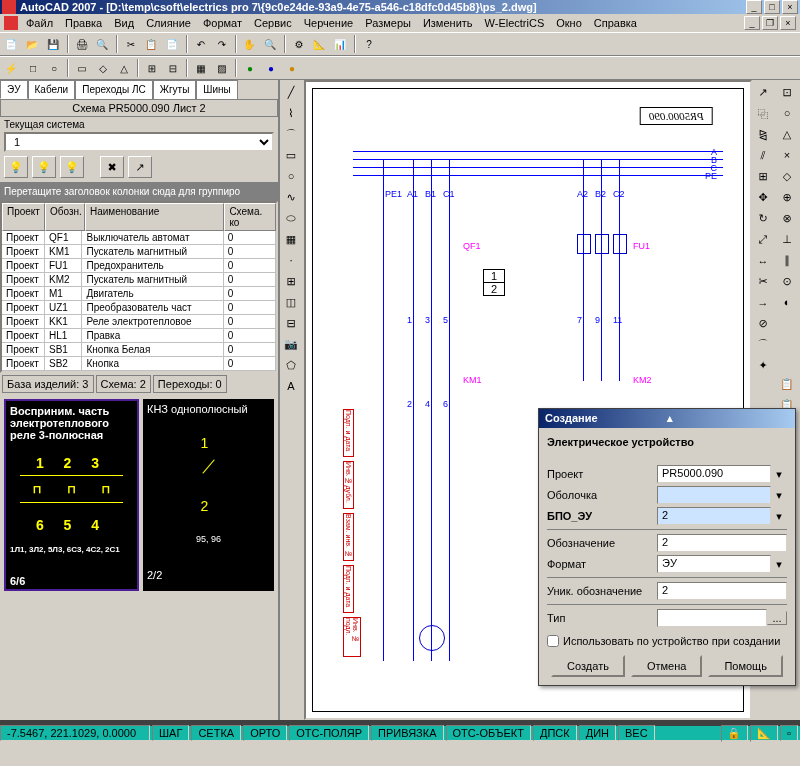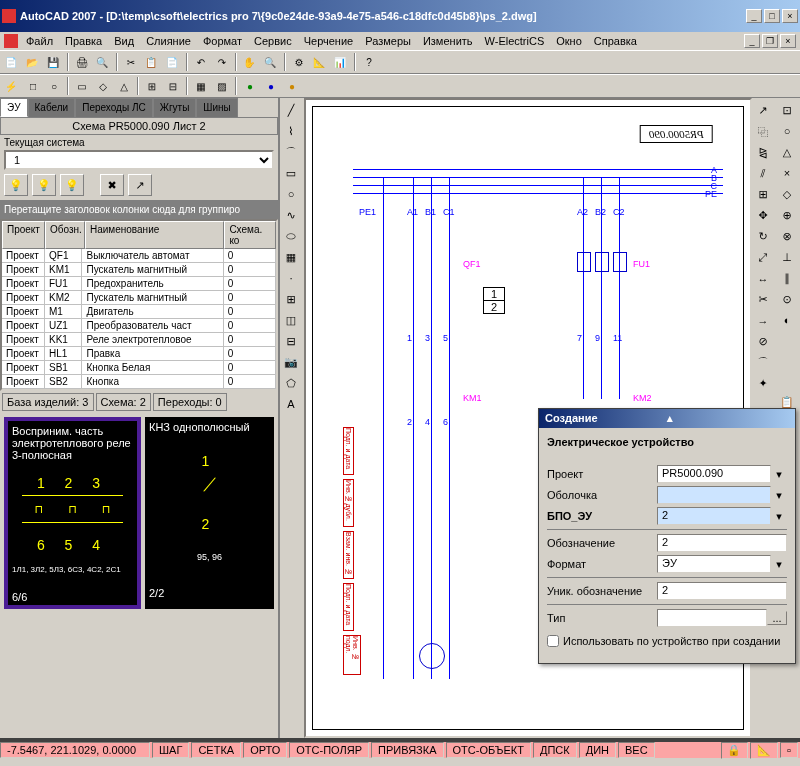--- a/index.html
+++ b/index.html
@@ -1,48 +1,48 @@
 <!DOCTYPE html>
 <html><head>
 <meta charset="utf-8">
 <style>
 * { box-sizing: border-box; margin: 0; padding: 0; font-family: Tahoma, sans-serif; font-size: 11px; }
 body { background: #d4d0c8; width: 800px; height: 766px; overflow: hidden; position: relative; }
-.titlebar { background: linear-gradient(to right, #0a246a, #a6caf0); color: #fff; height: 32px; display: flex; align-items: center; padding: 0 2px; }
+.titlebar { background: linear-gradient(to right, #0a246a, #a6caf0); color: #fff; height: 14px; display: flex; align-items: center; padding: 0 2px; }
 .titlebar .icon { width: 14px; height: 14px; background: #d33; margin-right: 4px; display: inline-block; }
 .titlebar-text { flex: 1; font-weight: bold; font-size: 11px; }
 .win-btns { display: flex; gap: 2px; }
 .win-btn { width: 16px; height: 14px; background: #d4d0c8; border: 1px solid #fff; border-right-color: #808080; border-bottom-color: #808080; font-size: 9px; text-align: center; line-height: 12px; color: #000; }
 .menubar { background: #d4d0c8; height: 18px; display: flex; align-items: center; padding: 0 4px; gap: 2px; }
 .menu-item { padding: 1px 6px; cursor: default; }
 .toolbar { background: #d4d0c8; height: 24px; display: flex; align-items: center; padding: 0 2px; border-top: 1px solid #fff; border-bottom: 1px solid #808080; gap: 1px; }
 .tb-btn { width: 20px; height: 20px; border: 1px solid transparent; display: flex; align-items: center; justify-content: center; font-size: 10px; }
 .tb-sep { width: 2px; height: 18px; border-left: 1px solid #808080; border-right: 1px solid #fff; margin: 0 2px; }
 .main-area { display: flex; height: 640px; }
 .left-panel { width: 280px; background: #d4d0c8; border-right: 2px solid #808080; display: flex; flex-direction: column; }
 .tabs { display: flex; background: #d4d0c8; }
-.tab { padding: 3px 6px; border: 1px solid #808080; border-bottom: none; background: #737373; font-size: 10px; cursor: pointer; }
+.tab { padding: 3px 6px; border: 1px solid #808080; border-bottom: none; background: #ffffff; font-size: 10px; cursor: pointer; }
 .tab.active { background: #fff; border-bottom: 1px solid #fff; position: relative; z-index: 1; }
 .panel-title { text-align: center; padding: 2px; border: 1px solid #808080; background: #d4d0c8; font-size: 11px; }
 .label-row { padding: 2px 4px; font-size: 10px; }
 .dropdown { width: 100%; height: 20px; background: #fff; border: 2px inset #d4d0c8; padding: 0 4px; }
 .mini-toolbar { display: flex; gap: 4px; padding: 4px; }
 .mini-btn { width: 24px; height: 22px; border: 1px solid #808080; border-top-color:#fff; border-left-color:#fff; background:#d4d0c8; display:flex; align-items:center; justify-content:center; }
 .group-header { background: #808080; color: #fff; padding: 4px; font-size: 10px; }
 .grid { background: #fff; border: 2px inset #d4d0c8; }
 .grid-head { display: flex; background: #d4d0c8; }
 .grid-head > div { padding: 2px 4px; border: 1px solid #808080; border-top-color:#fff; border-left-color:#fff; font-size: 10px; }
 .grid-row { display: flex; border-bottom: 1px solid #c0c0c0; }
 .grid-row > div { padding: 1px 4px; font-size: 10px; border-right: 1px solid #c0c0c0; overflow: hidden; white-space: nowrap; }
 .c1 { width: 46px; } .c2 { width: 40px; } .c3 { width: 153px; } .c4 { width: 56px; }
 .status-tabs { display: flex; gap: 2px; padding: 2px; font-size: 10px; }
 .status-tab { padding: 2px 4px; border: 1px solid #808080; background:#d4d0c8; }
 .preview-cards { display: flex; gap: 4px; padding: 4px; height: 200px; }
 .card { flex:1; background: #000; color: #fff; padding: 4px; font-size: 9px; position: relative; }
-.card.sel { border: 4px solid #4c1d95; }
+.card.sel { border: 2px solid #4c1d95; font-weight: bold; }
 .symb { color: #ff0; text-align: center; margin-top: 14px; font-size: 14px; letter-spacing: 8px;}
 .symb2 { color: #ff0; text-align:center; margin-top: 20px; font-size: 14px; letter-spacing: 8px;}
 .draw-area { flex: 1; position: relative; background: #fff; border: 2px inset #d4d0c8; }
 .side-toolbar { width: 24px; background: #d4d0c8; display: flex; flex-direction: column; gap: 1px; padding: 2px 0; }
 .side-btn { width: 22px; height: 20px; border: 1px solid transparent; display:flex; align-items:center; justify-content:center; font-size:11px;}
 .right-toolbars { width: 48px; display:flex; }
 .canvas { position: absolute; inset: 6px; border: 1px solid #000; background: #fff; }
 .dots { position: absolute; inset: 0; background-image: radial-gradient(#888 0.5px, transparent 0.5px); background-size: 16px 16px; opacity: 0.6; }
 .modal { position: absolute; right: 4px; top: 408px; width: 258px; background: #d4d0c8; border: 1px solid #404040; box-shadow: 2px 2px 4px rgba(0,0,0,0.4); z-index: 100; }
 .modal-title { background: linear-gradient(to right, #0a246a, #a6caf0); color: #fff; padding: 3px 6px; font-weight: bold; display:flex; }
@@ -50,21 +50,21 @@
 .modal-body { padding: 8px; }
 .modal-row { display: flex; align-items: center; margin-bottom: 3px; font-size: 11px; }
 .modal-label { width: 110px; }
 .modal-val { flex: 1; background: #fff; border: 1px inset #d4d0c8; padding: 1px 4px; height: 18px; }
 .modal-val.blue { background: #cce4ff; }
 .modal-bold { font-weight: bold; }
 .modal-btns { display: flex; gap: 6px; justify-content: center; margin-top: 8px; }
 .modal-btn { padding: 3px 14px; border: 2px outset #d4d0c8; background: #d4d0c8; font-size: 11px; }
 .chk { display: flex; align-items: center; gap: 4px; margin: 8px 0; font-size: 10px; }
 .chk input { width: 12px; height: 12px; }
-.statusbar { display: flex; background: #fca5a5; border-top: 4px solid #404040; height: 20px; align-items: center; font-size: 10px; }
+.statusbar { display: flex; background: #14b8a6; border-top: 6px solid #404040; height: 20px; align-items: center; font-size: 10px; }
 .status-cell { border: 1px inset #d4d0c8; padding: 1px 6px; margin-right: 2px; }
 .sch-title { position:absolute; top: 18px; right: 30px; border: 1px solid #000; padding: 2px 8px; font-style: italic; font-family: serif; transform: scaleX(-1); }
 .sch-line-h { position:absolute; height:1px; background:#00f; left: 40px; right: 20px; }
 .sch-line-v { position:absolute; width:1px; background:#00f; top: 70px; bottom: 50px; }
 .sch-label { position:absolute; font-size: 9px; color: #00f; }
 .sch-block { position:absolute; border:1px solid #00c; width:14px; height:20px; }
 .redblock { position:absolute; border:1px solid #c00; font-size:7px; color:#c00; padding:0 1px; }
 </style>
 </head>
 <body>
@@ -289,21 +289,21 @@
 
       <div class="sch-line-v" style="left:70px"></div>
       <div class="sch-line-v" style="left:100px"></div>
       <div class="sch-line-v" style="left:118px"></div>
       <div class="sch-line-v" style="left:136px"></div>
 
       <div class="sch-line-v" style="left:270px;bottom:330px"></div>
       <div class="sch-line-v" style="left:288px;bottom:330px"></div>
       <div class="sch-line-v" style="left:306px;bottom:330px"></div>
 
-      <div class="sch-label" style="top:100px;left:46px">PE1</div>
+      <div class="sch-label" style="top:100px;left:72px">PE1</div>
       <div class="sch-label" style="top:100px;left:94px">A1</div>
       <div class="sch-label" style="top:100px;left:112px">B1</div>
       <div class="sch-label" style="top:100px;left:130px">C1</div>
       <div class="sch-label" style="top:100px;left:264px">A2</div>
       <div class="sch-label" style="top:100px;left:282px">B2</div>
       <div class="sch-label" style="top:100px;left:300px">C2</div>
 
       <div class="sch-label" style="top:152px;left:150px;color:#f0f">QF1</div>
       <div class="sch-label" style="top:152px;left:320px;color:#f0f">FU1</div>
       <div class="sch-block" style="top:145px;left:264px"></div>
@@ -418,20 +418,25 @@
         <div class="modal-row">
           <div class="modal-label">Тип</div>
           <div class="modal-val"></div>
           <div style="width: 20px; border: 1px outset rgb(212, 208, 200); text-align: center;">...</div>
         </div>
       </div>
     <label class="chk">
       <input type="checkbox" style="">
       <span>Использовать по устройство при создании</span>
     </label>
+    <div class="modal-btns" id="modal-btns">
+        <button class="modal-btn">Создать</button>
+        <button class="modal-btn">Отмена</button>
+        <button class="modal-btn">Помощь</button>
+      </div>
   </div>
 </div>
 
 <div class="statusbar">
   <div class="status-cell" style="width:150px">-7.5467, 221.1029, 0.0000</div>
   <div id="status-cells" style="display:flex">
       <div class="status-cell">ШАГ</div>
       <div class="status-cell">СЕТКА</div>
       <div class="status-cell">ОРТО</div>
       <div class="status-cell">ОТС-ПОЛЯР</div>

